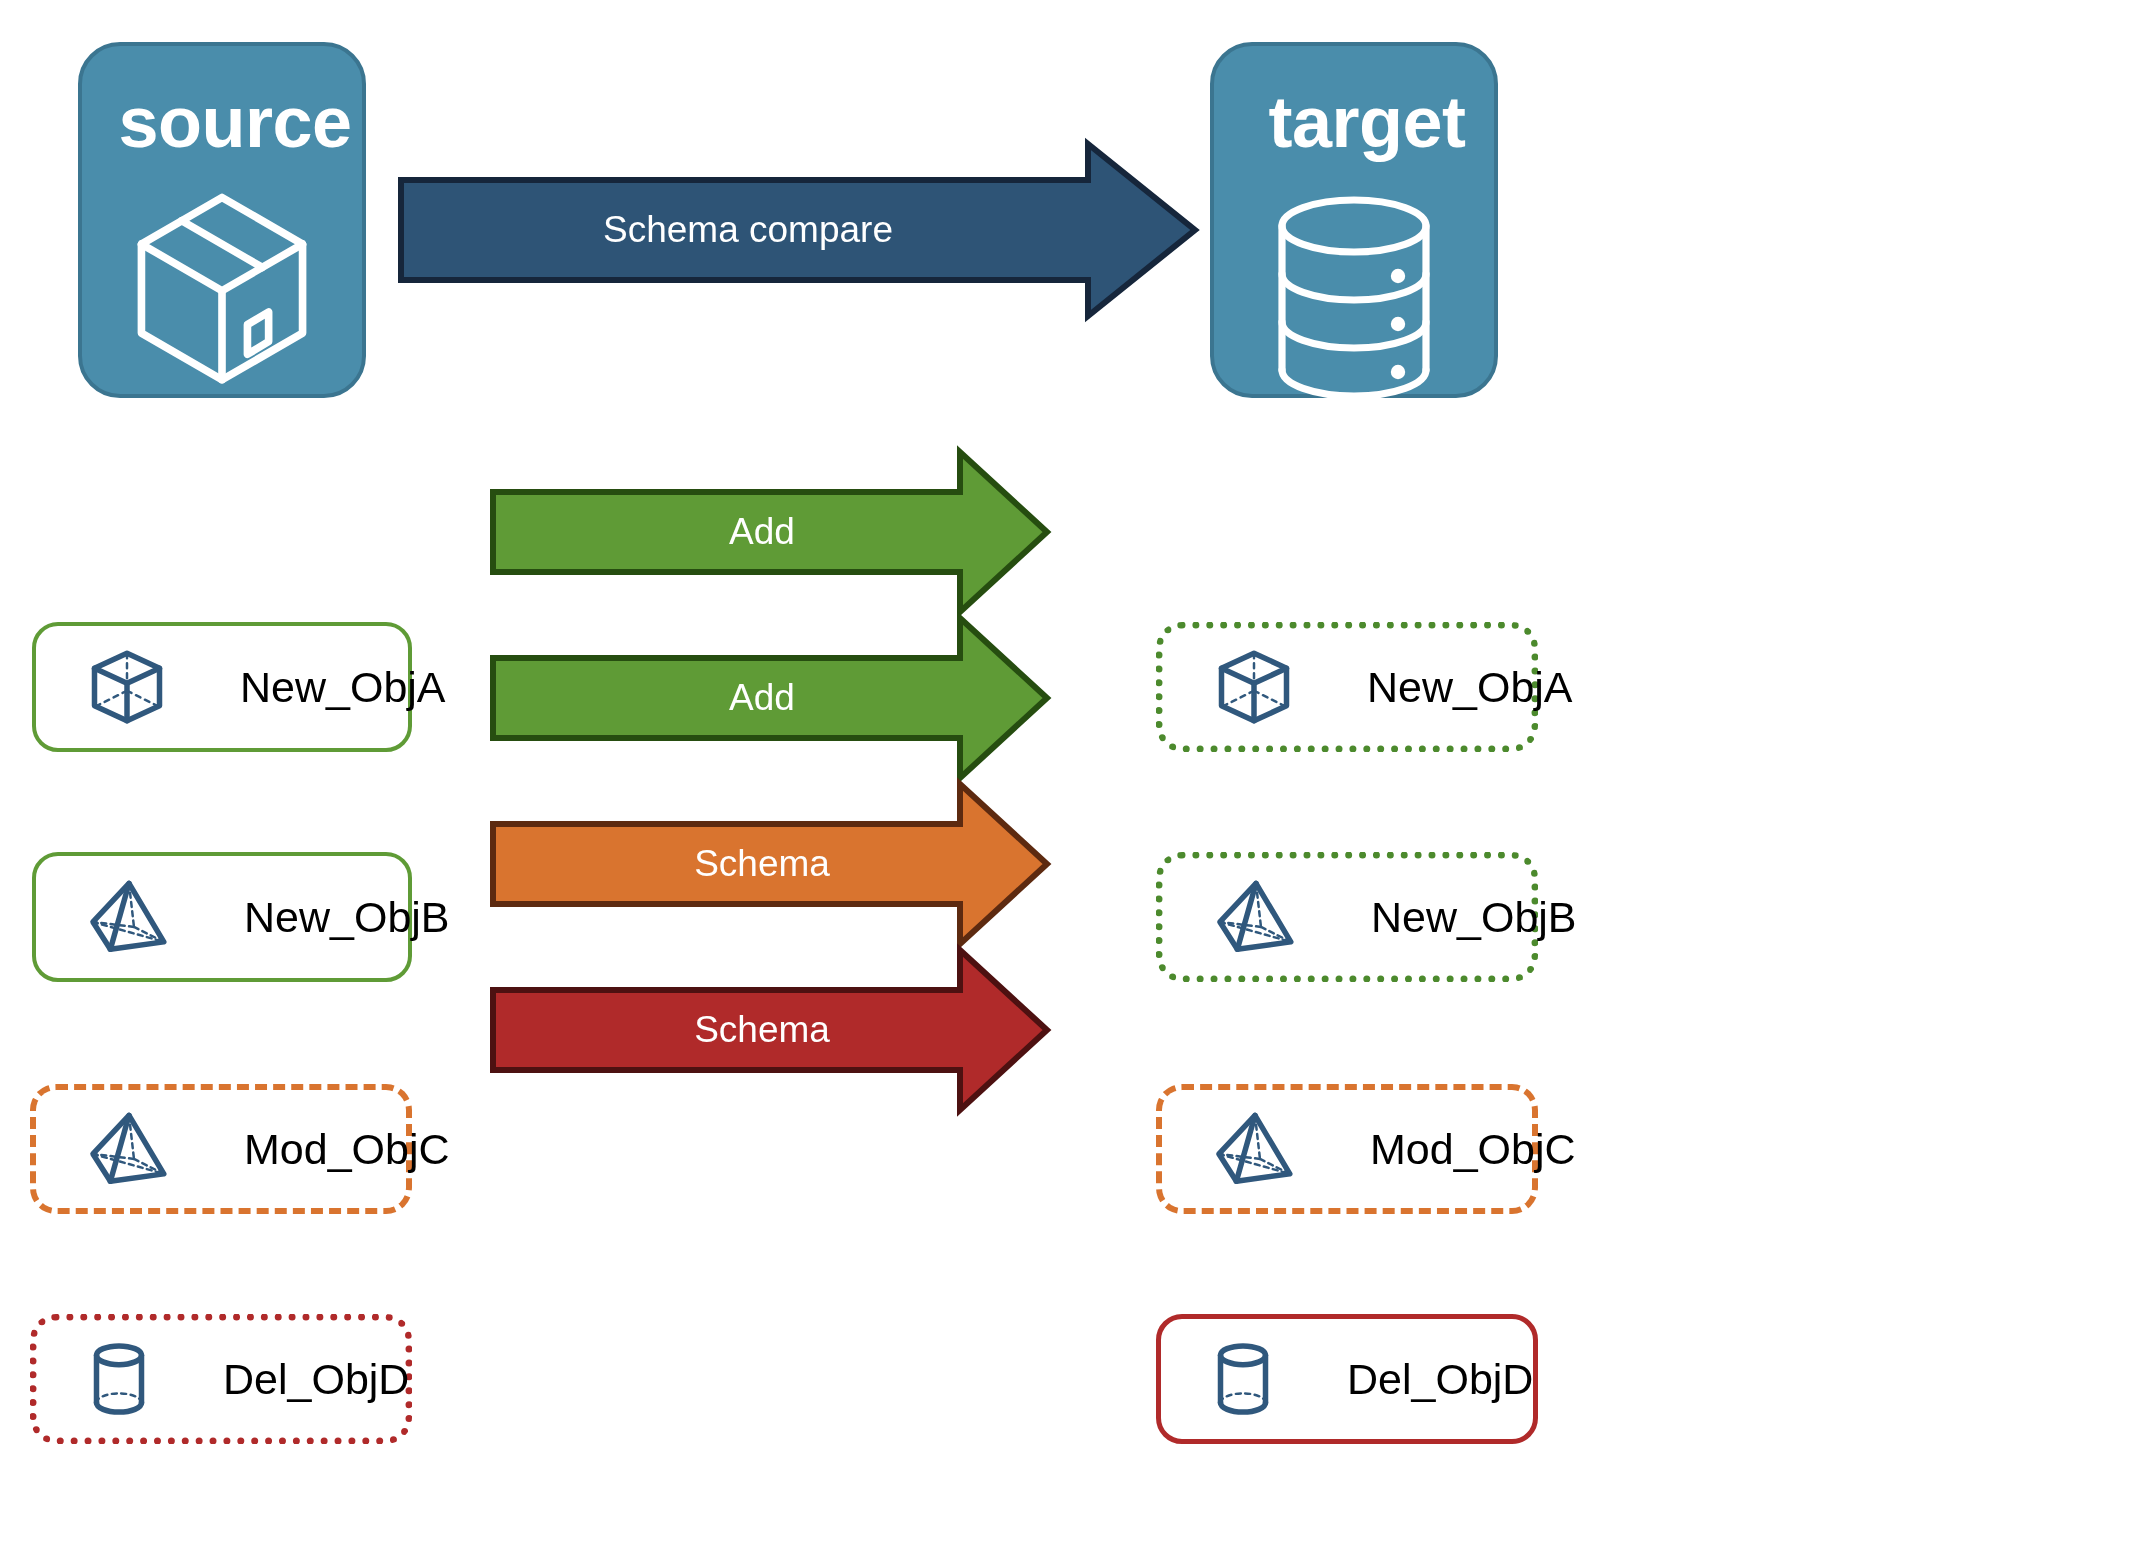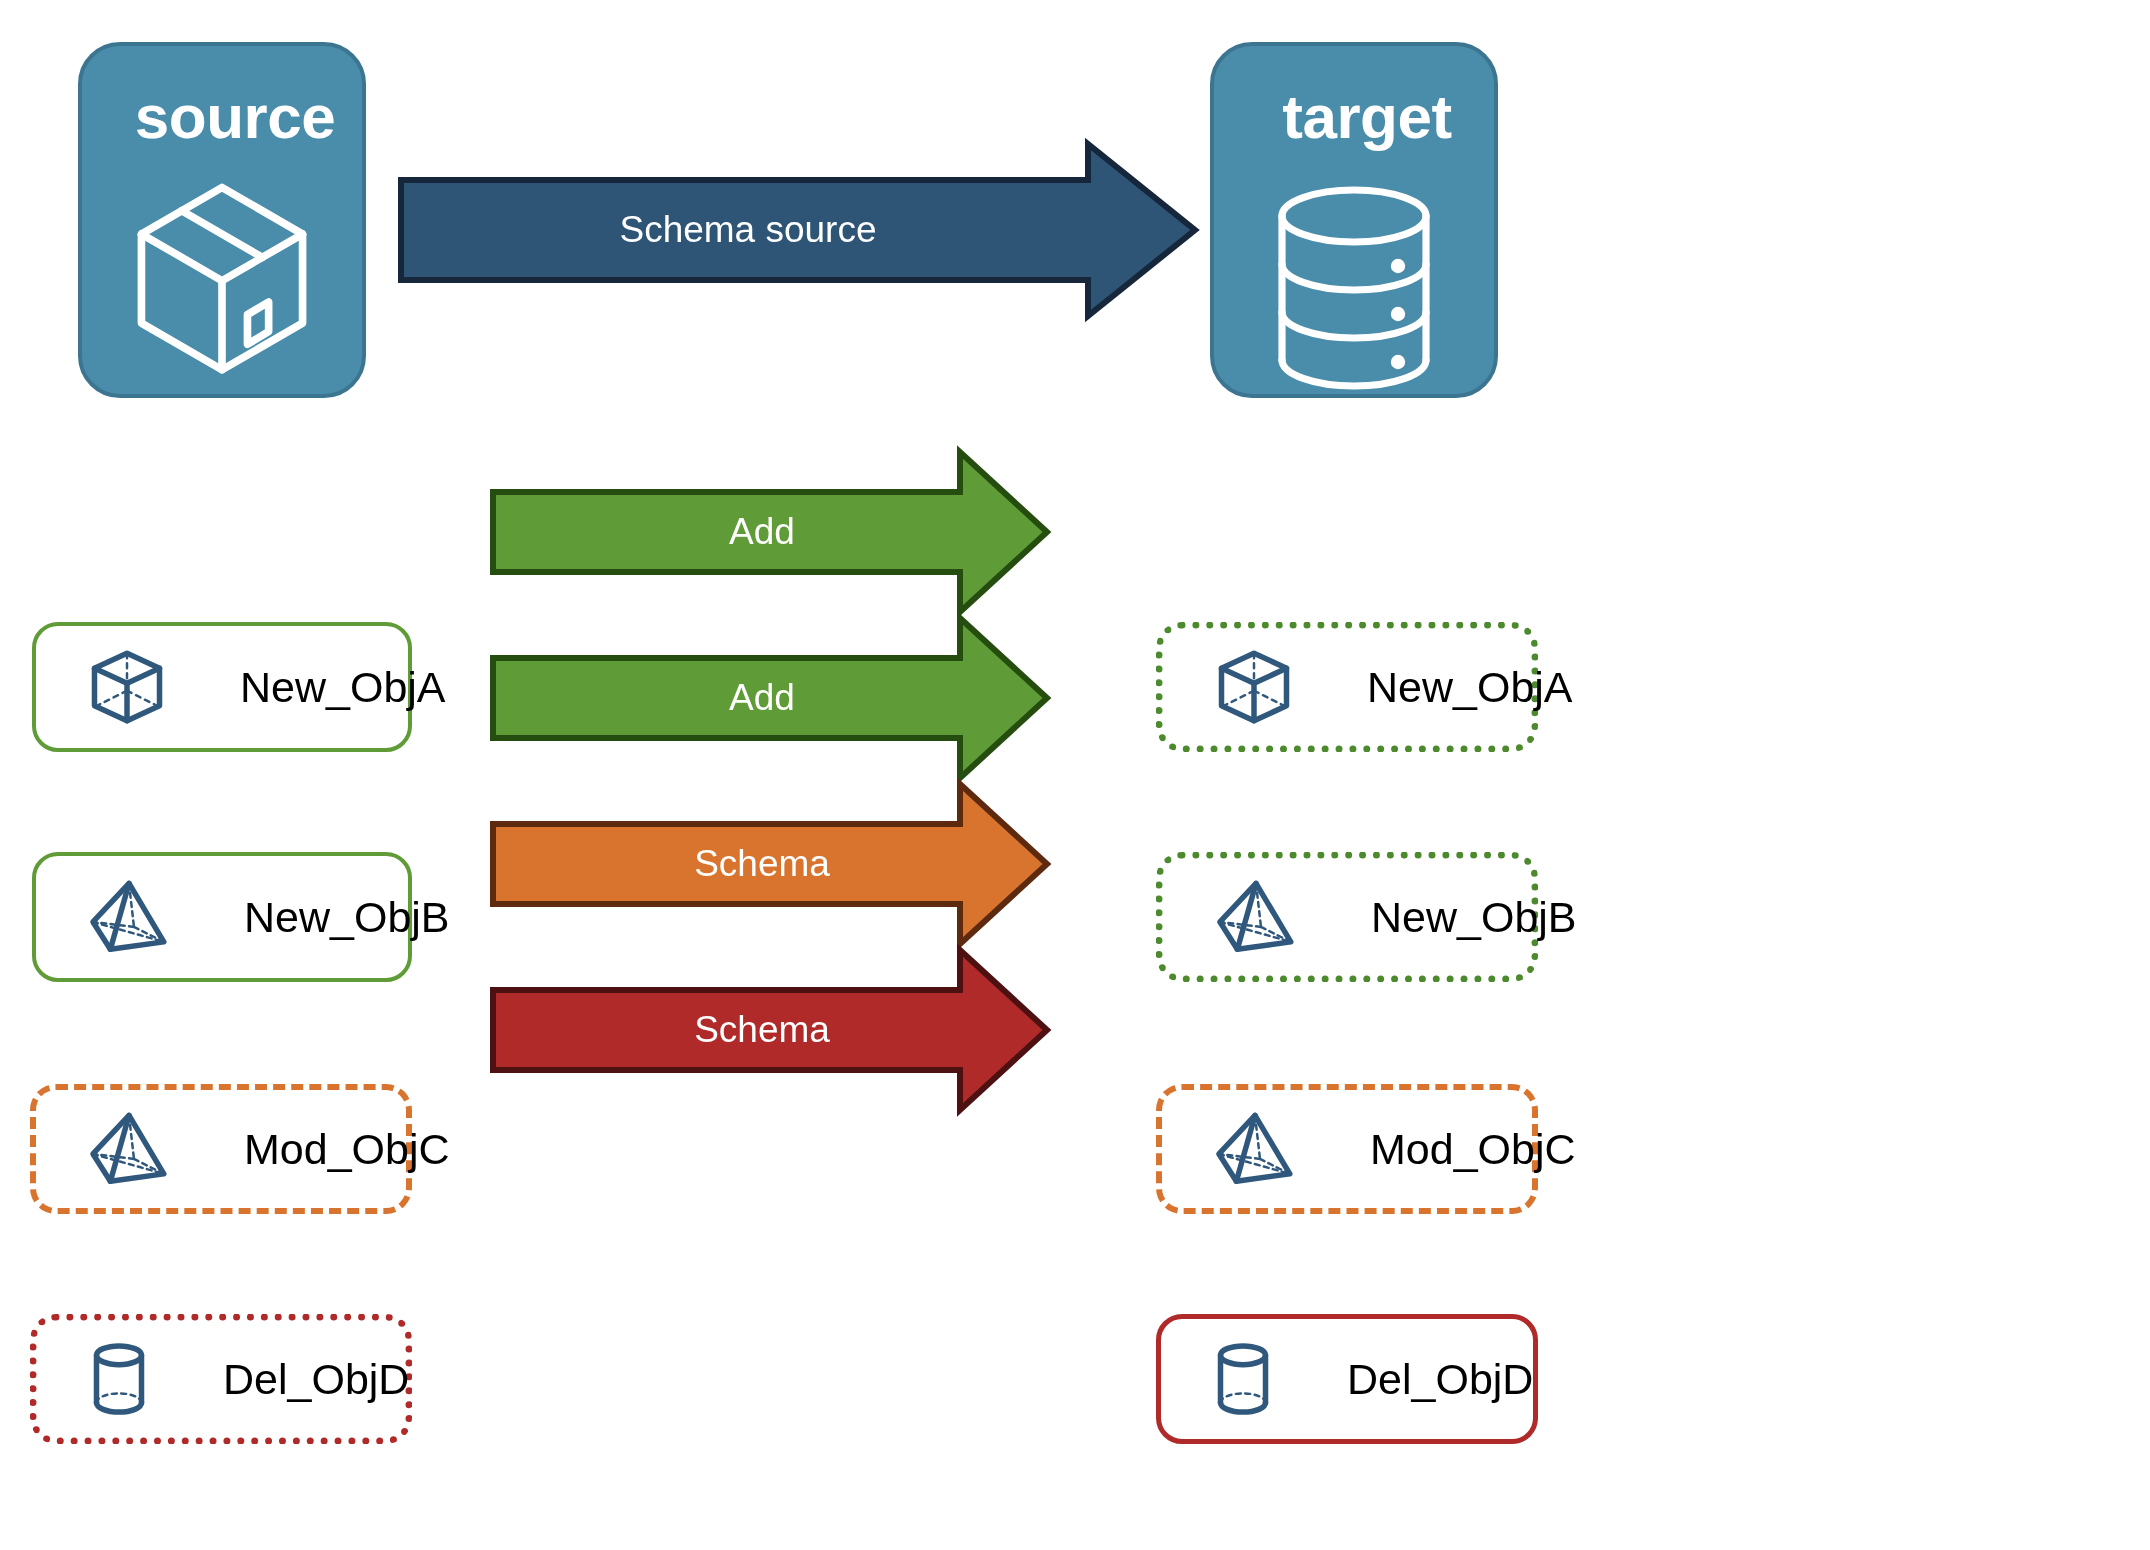--- a/index.html
+++ b/index.html
@@ -25,21 +25,21 @@
     border: 4px solid #3b7590;
     border-radius: 42px;
     box-sizing: border-box;
     display: flex;
     flex-direction: column;
     align-items: center;
   }
   .endpoint-title {
     color: #ffffff;
     font-weight: bold;
-    font-size: 62px;
+    font-size: 72px;
     letter-spacing: -0.5px;
     margin-top: 40px;
     line-height: 1;
     margin-left: 26px;
   }
   .endpoint-icon {
     margin-top: 14px;
   }
   #source-card { left: 78px;  top: 42px;  width: 288px; height: 356px; }
   #target-card { left: 1210px; top: 42px; width: 288px; height: 356px; gap: 20px; }
@@ -151,21 +151,21 @@
         <path d="M31 23 L69 45"></path>
         <path d="M62 72 L72 66 L72 80 L62 86 Z"></path>
       </svg>
     </div>
   </div>
 
   <div id="schema-arrow">
     <svg width="800" height="180" viewBox="0 0 800 180" preserveAspectRatio="none">
       <polygon points="3,40 690,40 690,4 797,90 690,176 690,140 3,140" fill="#2e5476" stroke="#16263b" stroke-width="6" stroke-linejoin="miter"></polygon>
     </svg>
-    <div class="arrow-label">Schema source</div>
+    <div class="arrow-label">Schema compare</div>
   </div>
 
   <div id="target-card" class="endpoint">
     <div class="endpoint-title">target</div>
     <div class="endpoint-icon">
       <svg width="200" height="212" viewBox="0 0 100 106" fill="none" stroke="#ffffff" stroke-width="3.6" stroke-linejoin="round" stroke-linecap="round">
         <ellipse cx="50" cy="17" rx="36" ry="13"></ellipse>
         <path d="M14 17 L14 89"></path>
         <path d="M86 17 L86 89"></path>
         <path d="M14 89 A36 13 0 0 0 86 89"></path>

